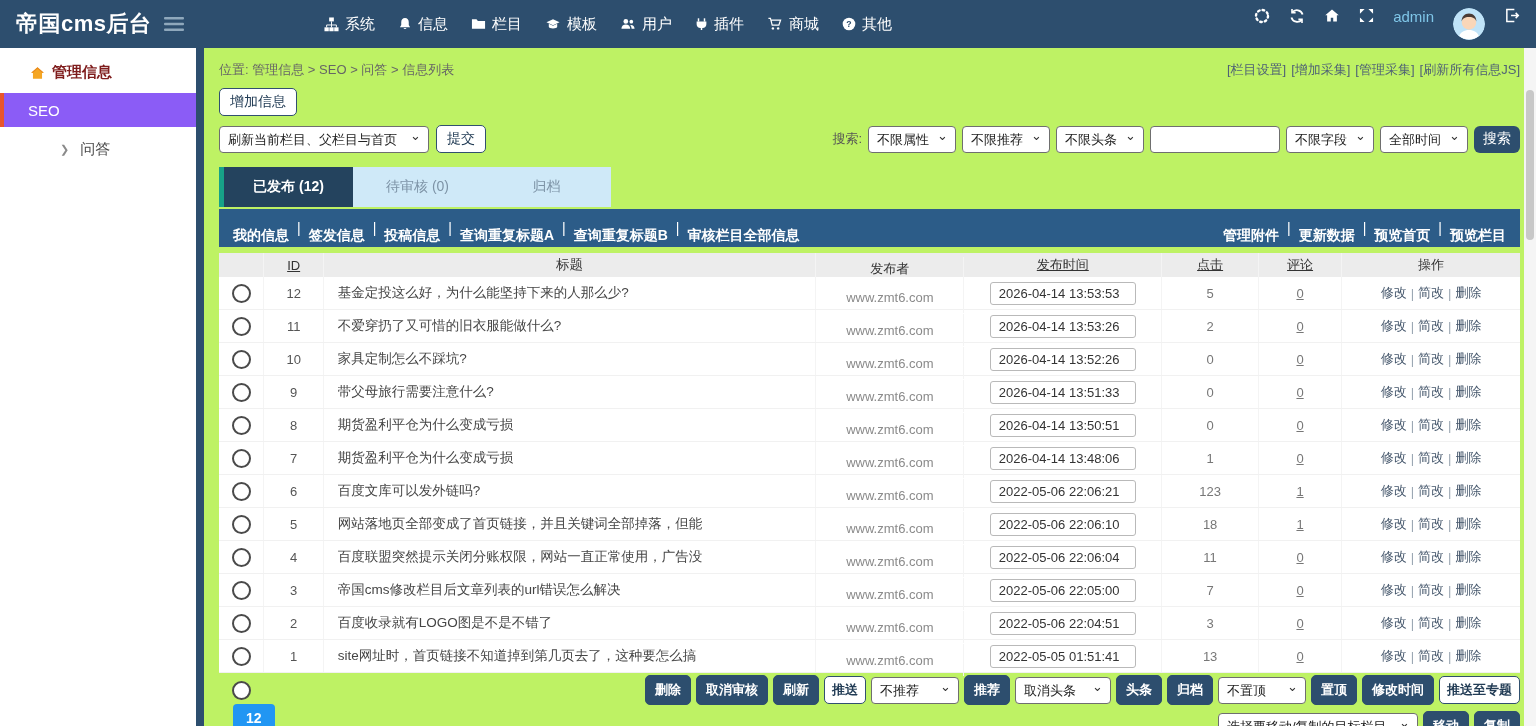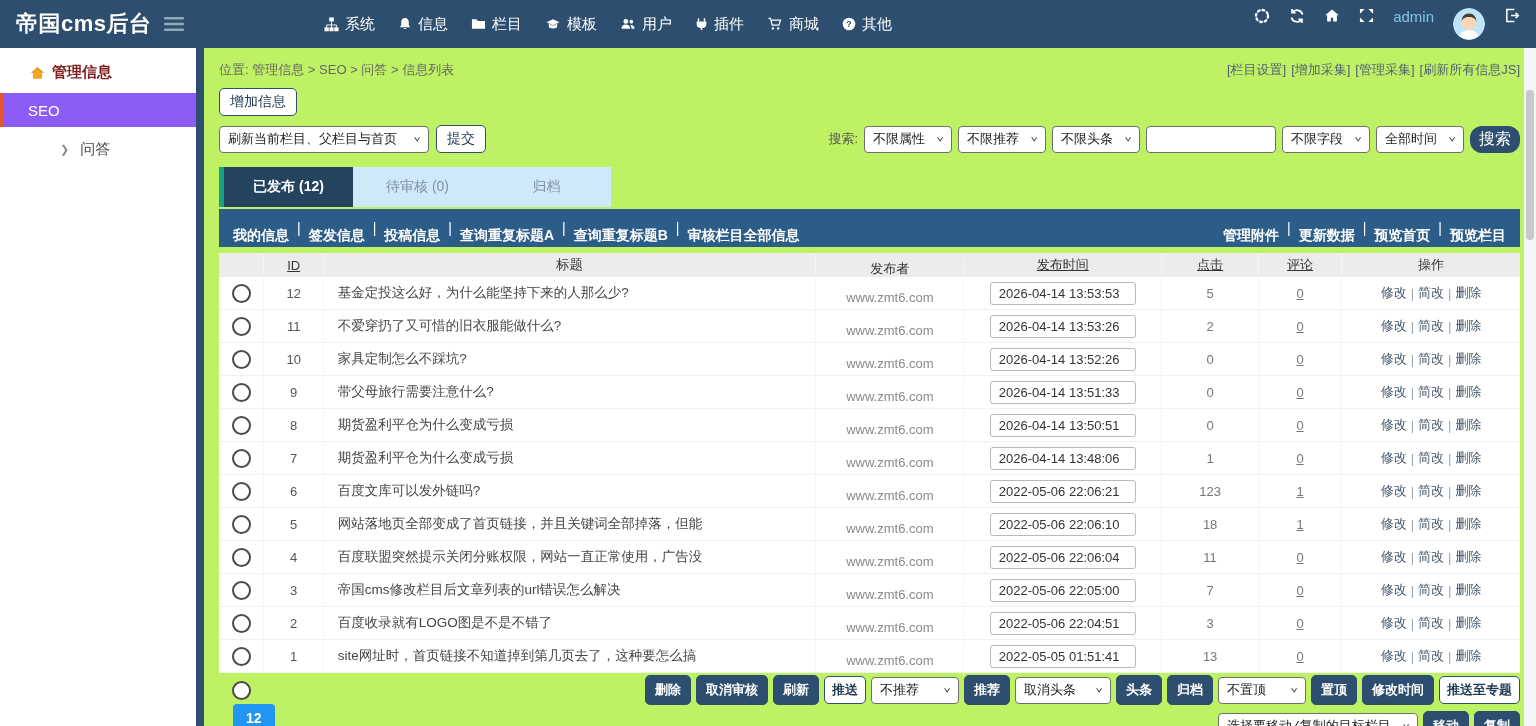--- a/index.html
+++ b/index.html
@@ -36,34 +36,34 @@
   .crumb-row { display:flex; justify-content:space-between; align-items:center;
     margin-top:13px; font-size:13px; color:#666; }
   .corner-links { color:#4f6275; display:flex; gap:5px; }
   .corner-links span { cursor:pointer; }
 
   
   .btn-outline { background:#fff; border:1px solid #31506f; color:#223c55; border-radius:5px;
     padding:4px 10px; font-size:14px; cursor:pointer; font-family:inherit; }
   .btn-solid { background:#2d4e6e; border:1px solid #2d4e6e; color:#fff; border-radius:5px;
     padding:5px 9px; font-size:13px; font-weight:bold; cursor:pointer; font-family:inherit; white-space:nowrap; }
-  .sel { position:relative; display:inline-block;font-family:Liberation Mono, monospace; }
+  .sel { position:relative; display:inline-block; }
   .sel select { appearance:none; -webkit-appearance:none; background:#fff; border:1px solid #6f6f6f;
     border-radius:4px; height:27px; font-size:13px; color:#222; padding:0 22px 0 8px;
     font-family:inherit; width:100%; }
   .sel::after { content:"⌄"; position:absolute; right:8px; top:2px; font-size:13px; color:#333; pointer-events:none; }
 
   .add-row { margin-top:9px; }
   .filter-row { display:flex; justify-content:space-between; align-items:center; margin-top:9px; }
   .lfilter { display:flex; align-items:center; gap:7px; }
   .rfilter { display:flex; align-items:center; gap:6px; font-size:13px; color:#555; }
   .search-input { width:130px; height:27px; border:1px solid #6f6f6f; border-radius:4px; padding:0 6px;
     font-size:13px; font-family:inherit; }
-  .btn-search { background:#2d4e6e; color:#fff; border:none; border-radius:12px; height:27px;
-    padding:0 9px; font-size:16px; cursor:pointer; font-family:inherit; }
+  .btn-search { background:#2d4e6e; color:#fff; border:none; border-radius:6px; height:27px;
+    padding:0 9px; font-size:14px; cursor:pointer; font-family:inherit; }
 
   
   .tabs-row { margin-top:14px; display:flex; height:40px; }
   .tab-accent { width:5px; background:#17a288; }
   .tab { width:129px; display:flex; align-items:center; justify-content:center; font-size:14px; cursor:pointer; }
   .tab.active { background:#24435e; color:#fff; font-weight:bold; }
   .tab.inactive { background:#cfe9f8; color:#7d93a6; }
 
   
   .bluebar { margin-top:2px; background:#2c5c88; color:#fff; height:38px; display:flex;

